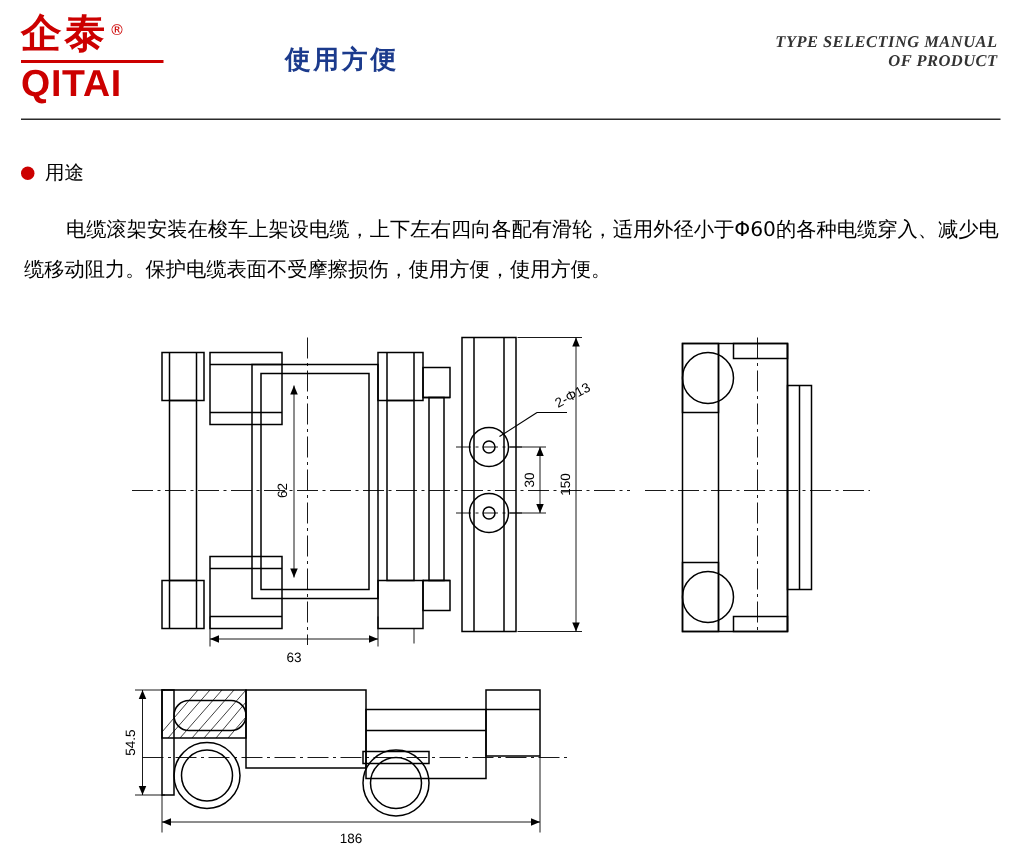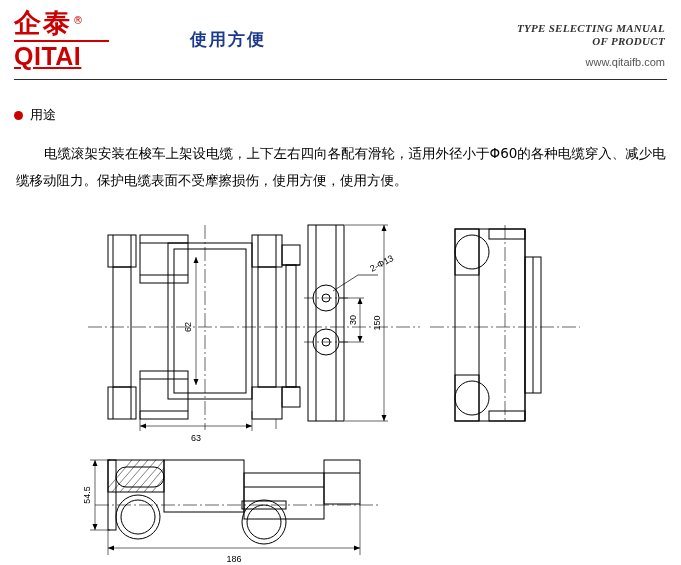--- a/index.html
+++ b/index.html
@@ -53,21 +53,20 @@
     background: #cc0000;
     margin: 2px 0 1px 0;
   }
   .logo-en {
     font-family: "Liberation Sans", sans-serif;
     font-size: 25px;
     font-weight: bold;
     color: #cc0000;
     letter-spacing: 0.5px;
     line-height: 26px;
-    text-decoration: underline;
   }
   .header-title {
     position: absolute;
     left: 190px;
     top: 28px;
     font-family: "DejaVu Sans", sans-serif;
     font-size: 17px;
     font-weight: bold;
     color: #1b3a8c;
     letter-spacing: 2px;
@@ -165,21 +164,20 @@
     </div>
     <div class="logo-rule"></div>
     <div class="logo-en">QITAI</div>
   </div>
 
   <div class="header-title">使用方便</div>
 
   <div class="header-right">
     <div class="line1">TYPE SELECTING MANUAL</div>
     <div class="line2">OF PRODUCT</div>
-    <div class="url">www.qitaifb.com</div>
   </div>
 
   <div class="header-rule"></div>
 </div>
 
 <div class="section-head">
   <div class="bullet"></div>
   <div class="section-label">用途</div>
 </div>
 

